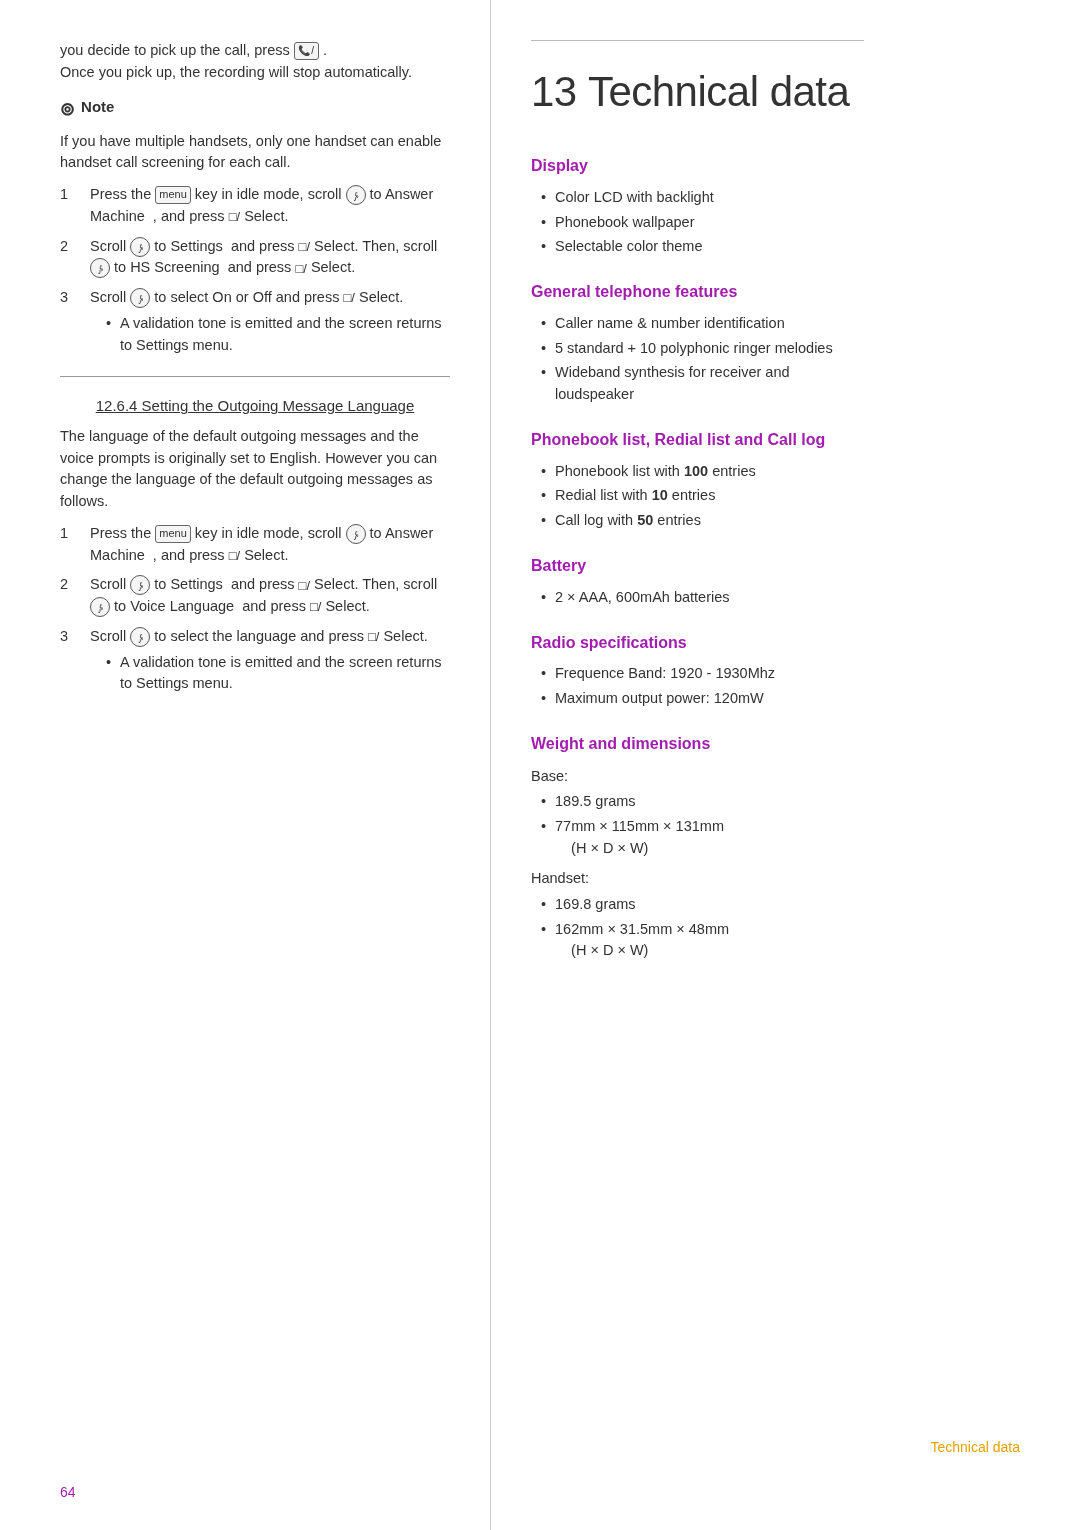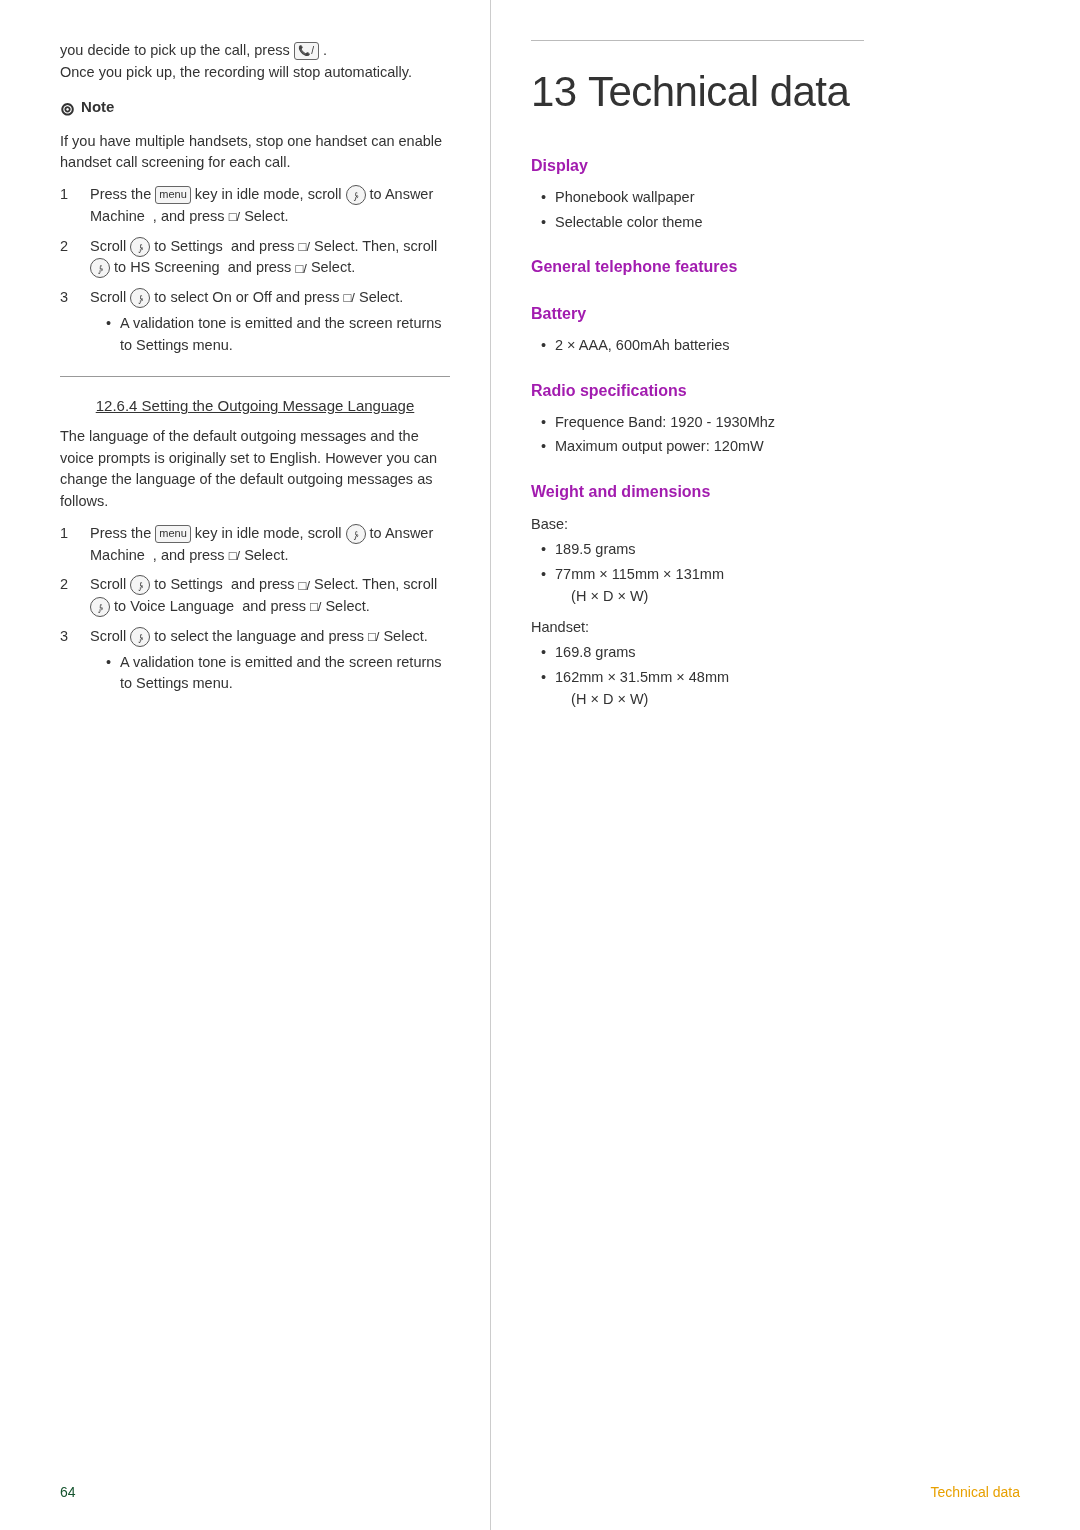--- a/index.html
+++ b/index.html
@@ -165,21 +165,22 @@
       position: absolute;
       bottom: 30px;
       left: 60px;
       right: 60px;
       display: flex;
       justify-content: space-between;
       font-size: 14px;
       color: #e8a000;
     }
     .page-number {
-      color: #14532d;
+      color: #a21caf;
+      margin-top: 45px;
     }
   </style>
 </head>
 <body>
 
 <div class="page">
 
   <div class="left-col">
 
     <p>
@@ -187,21 +188,21 @@
       
       <span class="inline-icon" style="font-size:10px; padding: 1px 4px;">📞/</span>
       .<br>
       <span>Once you pick up, the recording will stop automatically.</span>
     </p>
 
     <div class="note-box" style="margin-top:12px;">
       <span class="note-icon">⊚</span>
       <span class="note-text-label">Note</span>
     </div>
-    <p class="note-content">If you have multiple handsets, stop one handset can enable handset call screening for each call.</p>
+    <p class="note-content">If you have multiple handsets, only one handset can enable handset call screening for each call.</p>
 
     <ol class="ordered-list">
       <li>
         <span class="num">1</span>
         <span class="content">
           Press the <span class="inline-icon">menu</span> key in idle mode,
           scroll <span class="scroll-icon">⨔</span> to Answer Machine&nbsp; , and
           press <span class="select-icon">□/</span> Select.
         </span>
       </li>
@@ -267,29 +268,43 @@
 
     <hr style="border:none; border-top:1px solid #bbb; margin-bottom: 18px;">
 
     <h1 class="chapter-title">
       <span>13</span>&nbsp;<span>Technical data</span>
     </h1>
 
     <div>
       <div class="section-heading">Display</div>
       <ul class="bullet-list">
+        <li>Color LCD with backlight</li>
         <li>Phonebook wallpaper</li>
         <li>Selectable color theme</li>
       </ul>
     </div>
 
     <div>
       <div class="section-heading">General telephone features</div>
-    </div>
-
+      <ul class="bullet-list">
+        <li>Caller name &amp; number identification</li>
+        <li>5 standard + 10 polyphonic ringer melodies</li>
+        <li>Wideband synthesis for receiver and loudspeaker</li>
+      </ul>
+    </div>
+
+    <div>
+      <div class="section-heading">Phonebook list, Redial list and Call log</div>
+      <ul class="bullet-list">
+        <li>Phonebook list with <strong>100</strong> entries</li>
+        <li>Redial list with <strong>10</strong> entries</li>
+        <li>Call log with <strong>50</strong> entries</li>
+      </ul>
+    </div>
 
     <div>
       <div class="section-heading">Battery</div>
       <ul class="bullet-list">
         <li>2 × AAA, 600mAh batteries</li>
       </ul>
     </div>
 
     <div>
       <div class="section-heading">Radio specifications</div>

